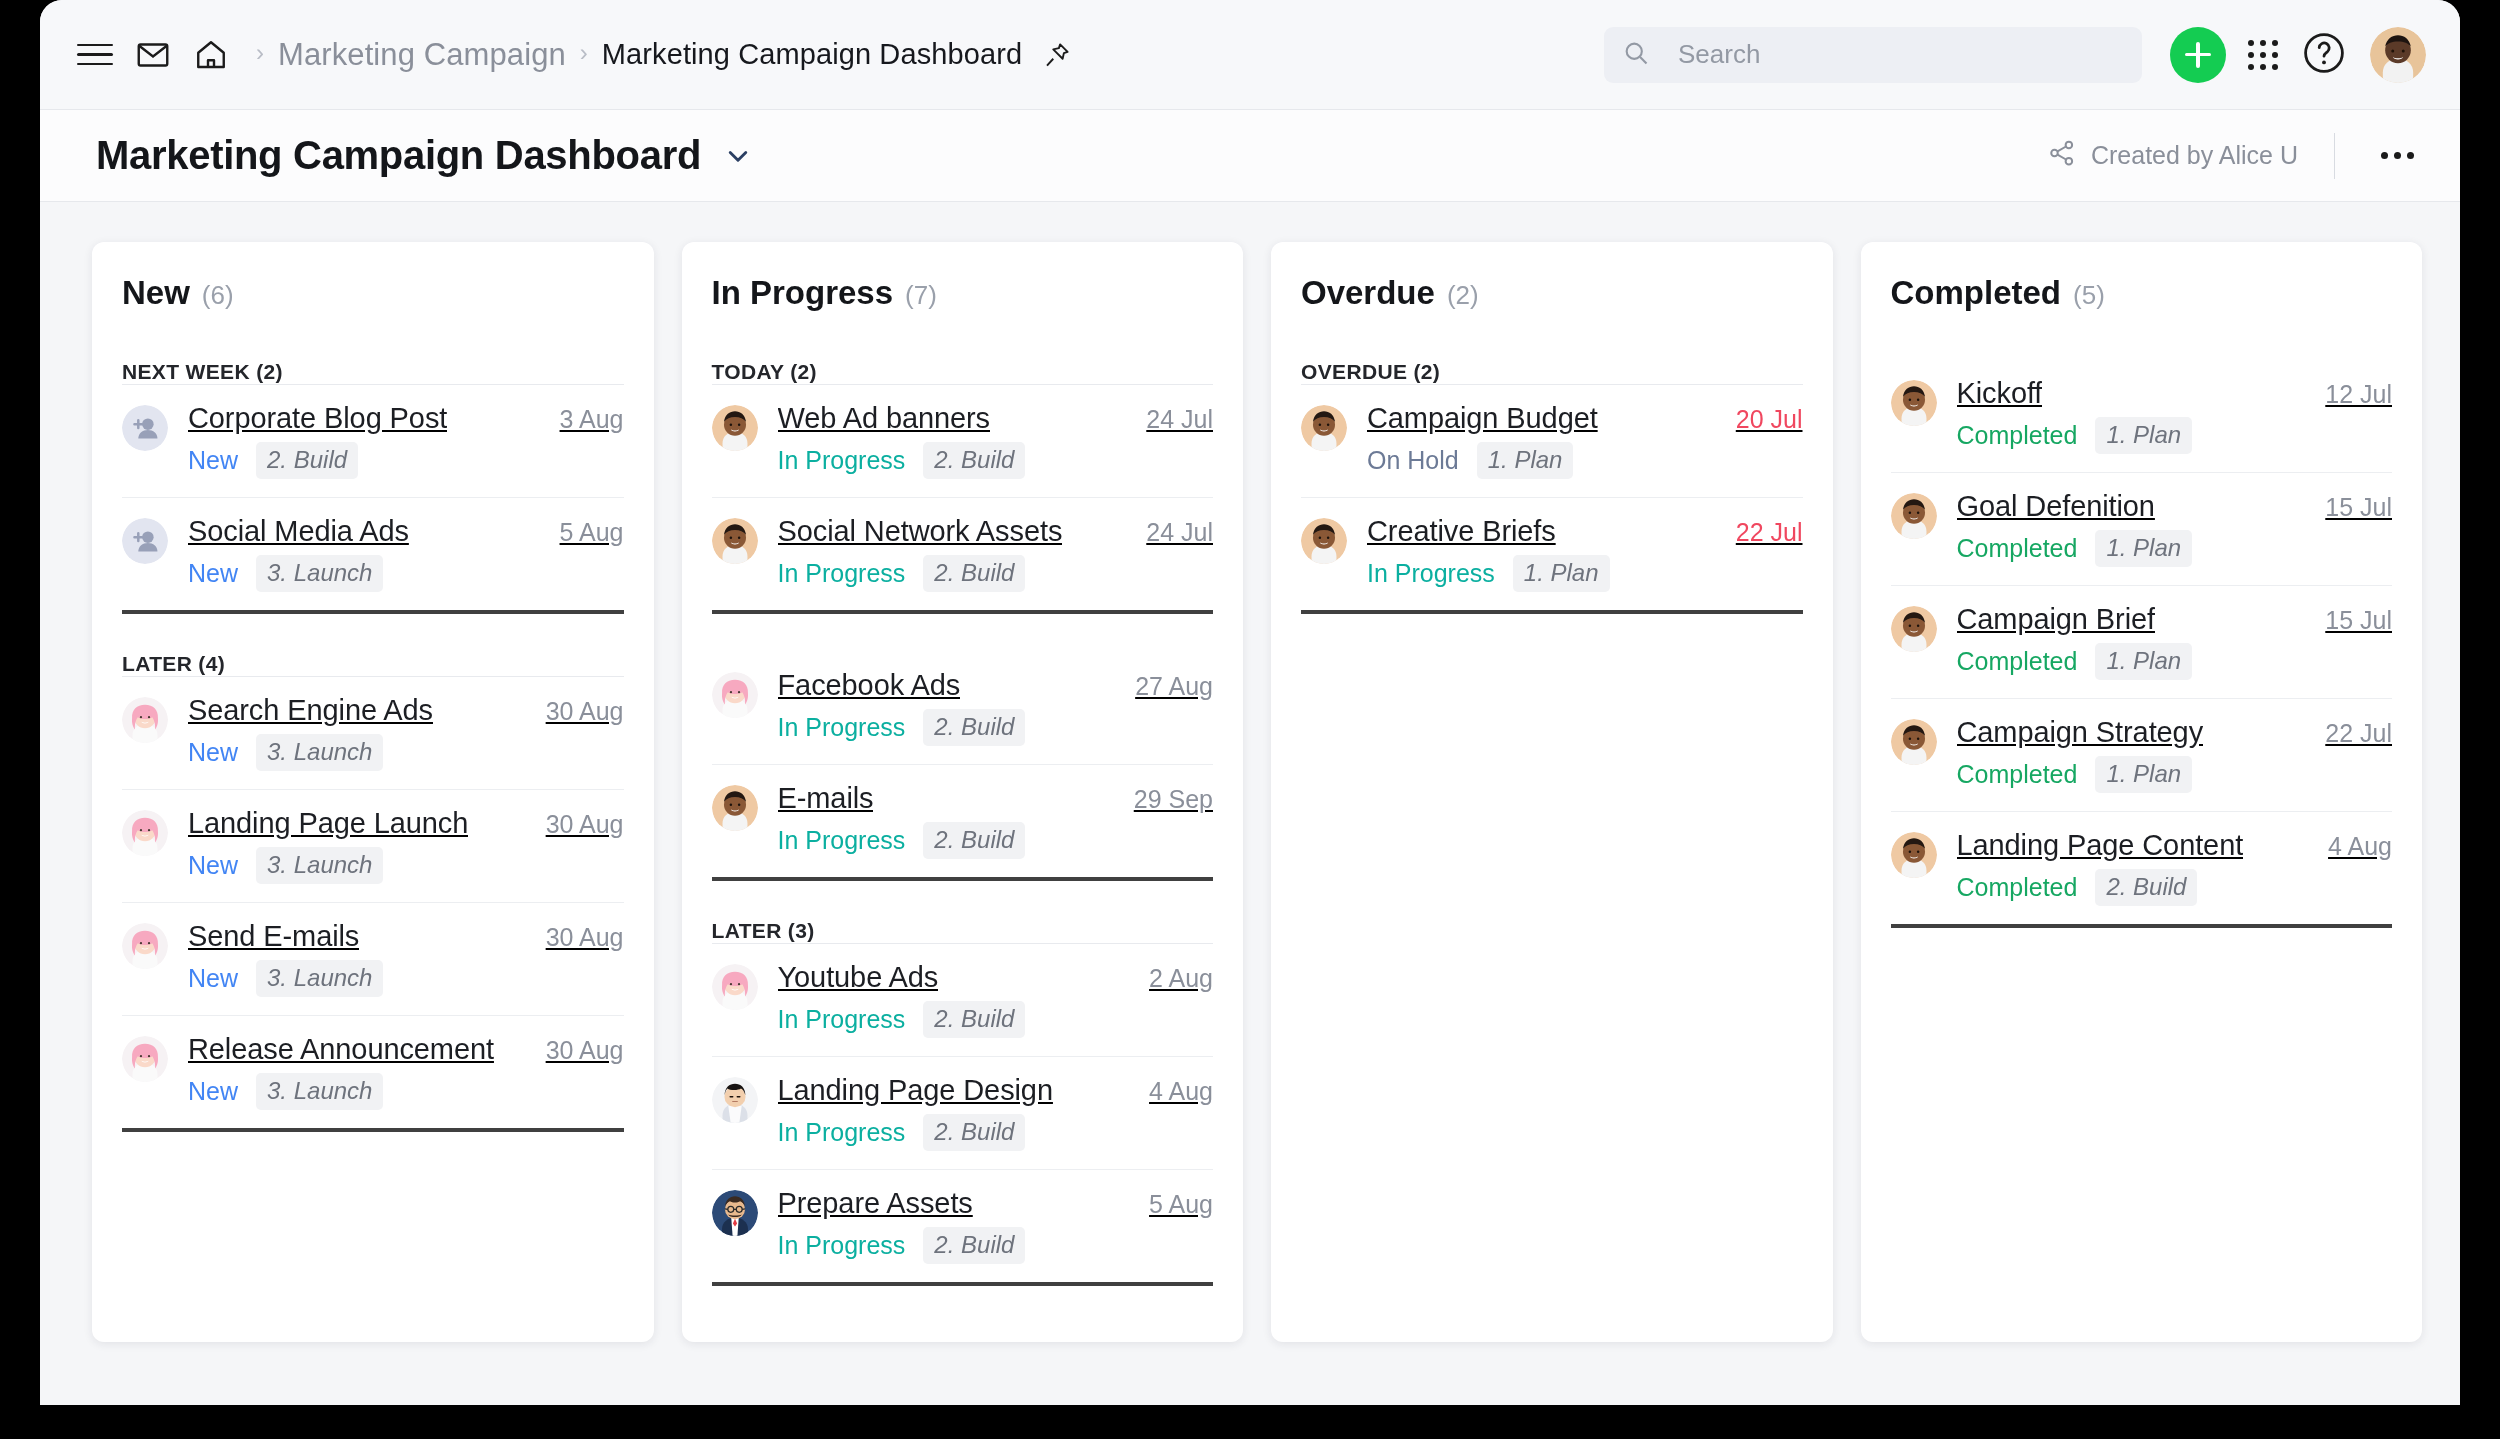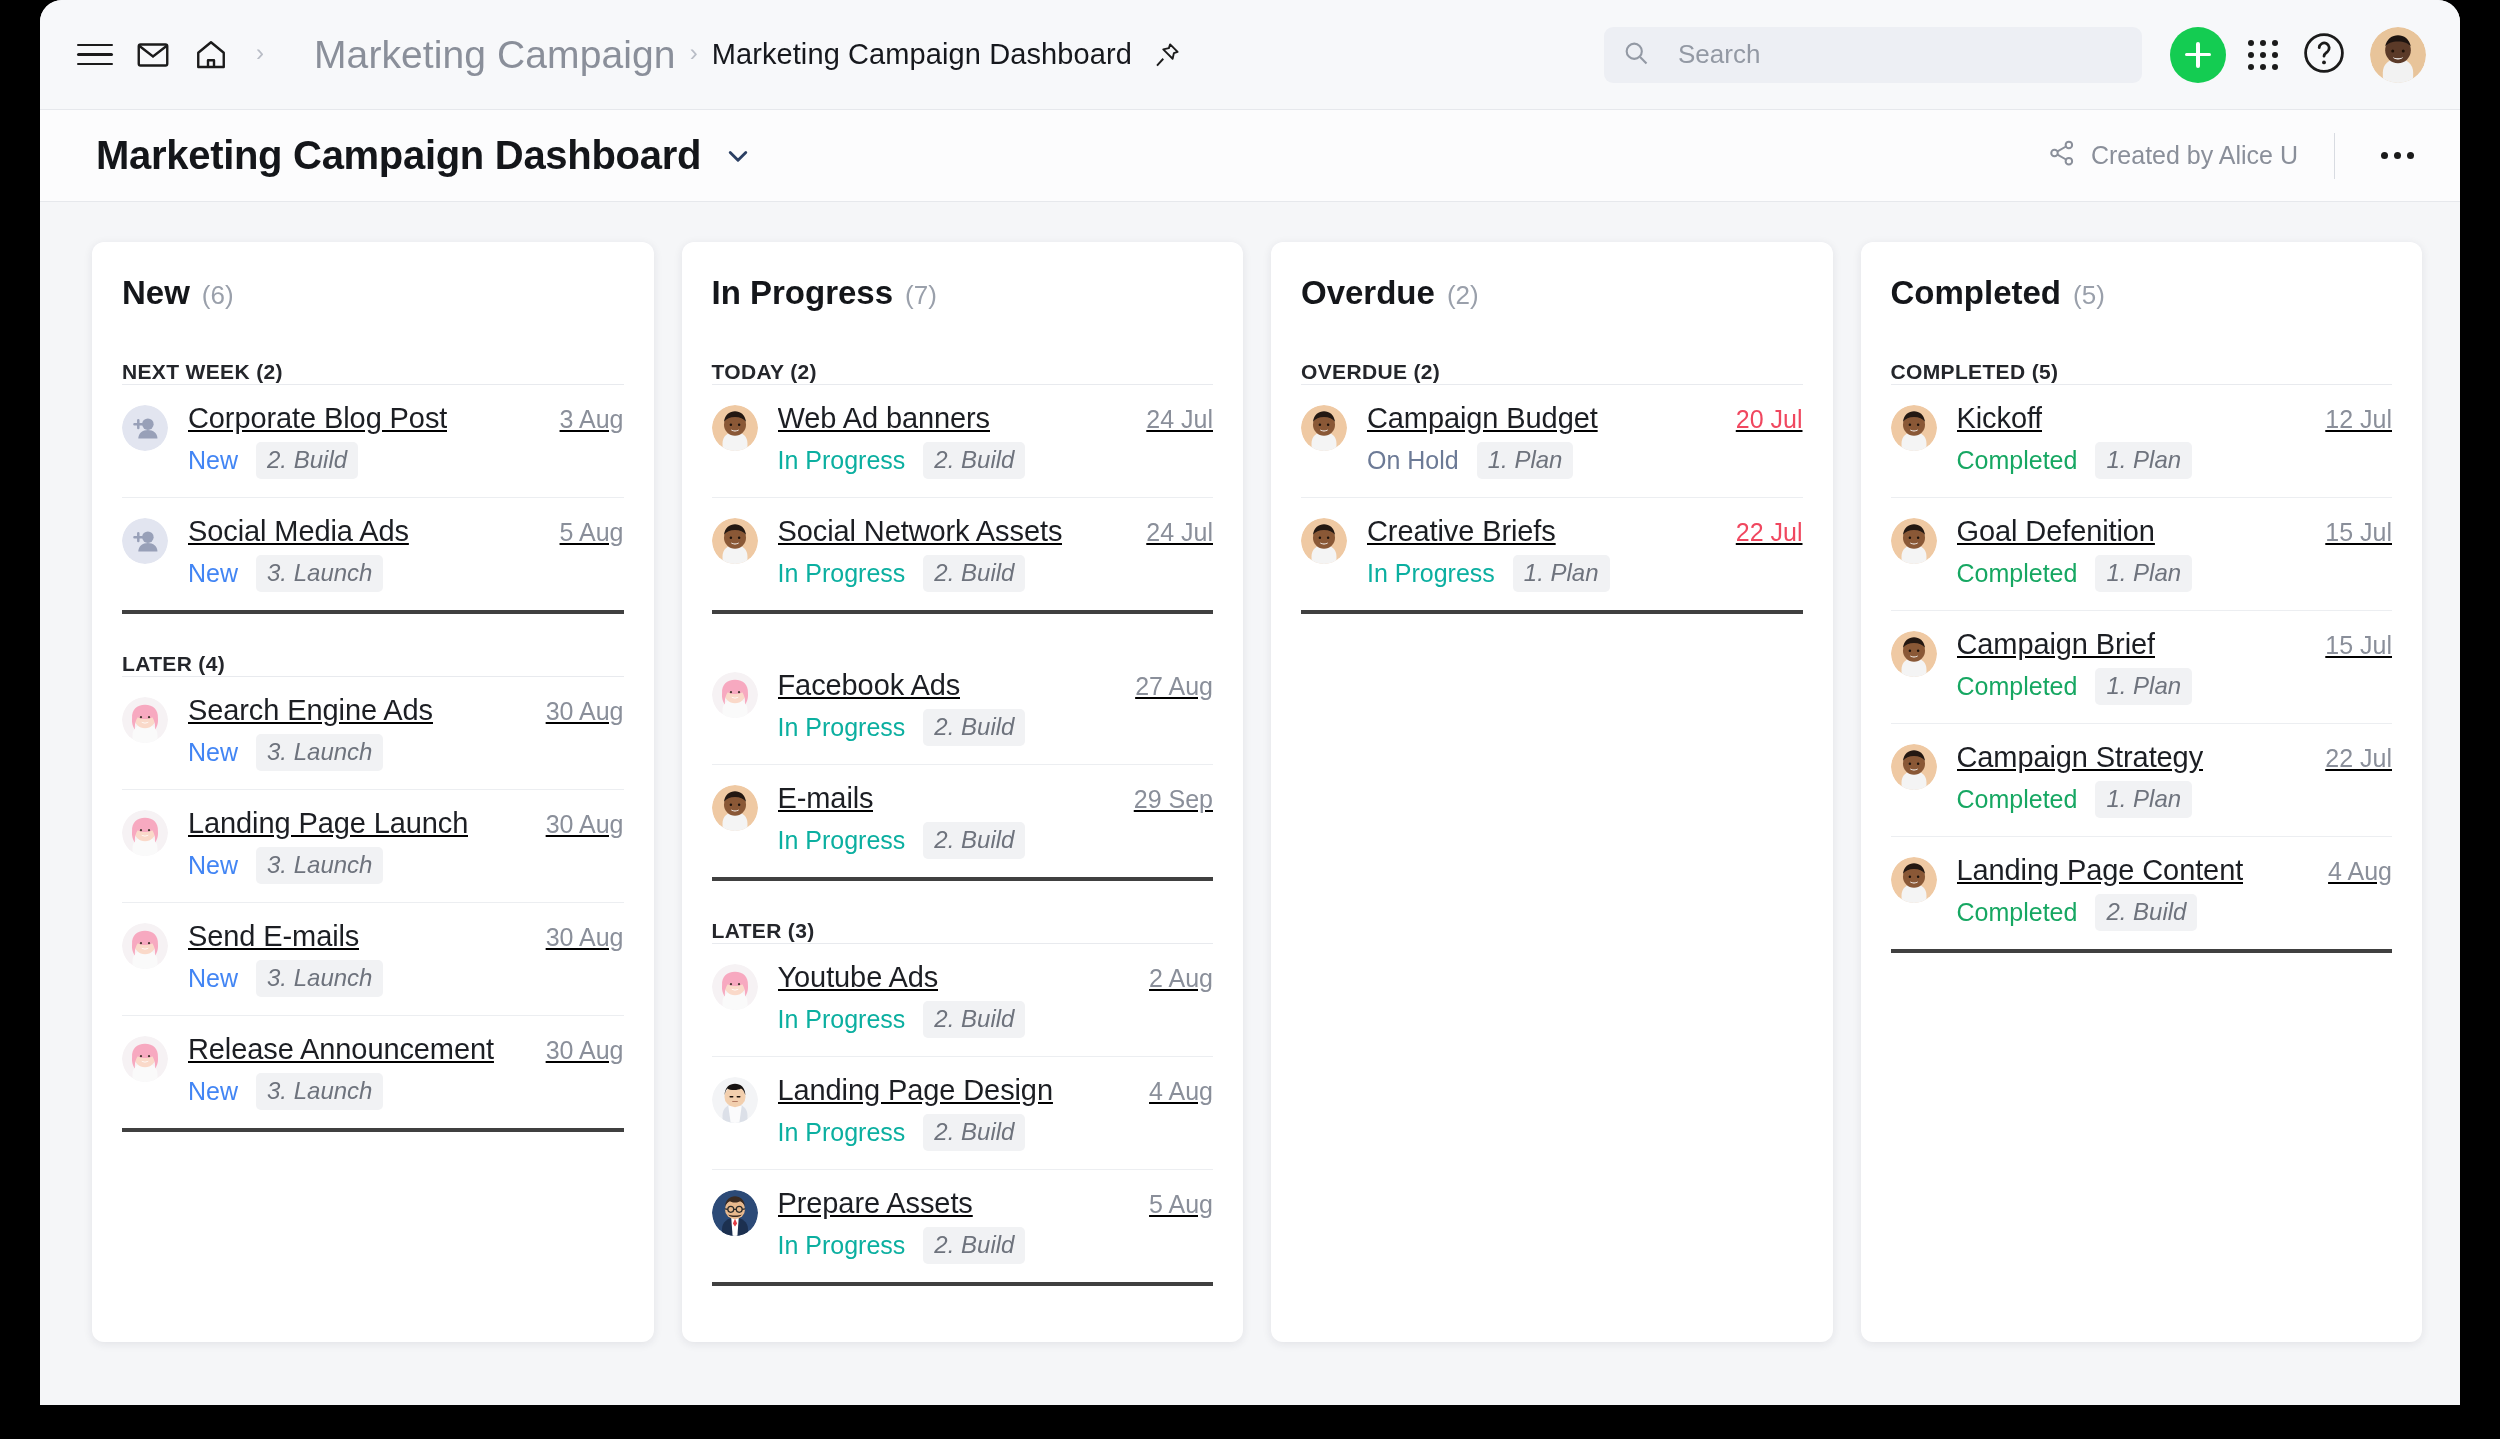--- a/index.html
+++ b/index.html
@@ -45,23 +45,22 @@
     border-radius: 10px;
     flex: 0 0 auto;
   }
 
   .hamburger { display: flex; flex-direction: column; gap: 7px; width: 36px; }
   .hamburger i { display: block; height: 2.5px; background: #1b1b1b; border-radius: 2px; }
 
   .breadcrumb { display: flex; align-items: center; gap: 2px; margin-left: 4px; }
   .crumb-sep { color: #B9BDC6; font-size: 24px; padding: 0 12px 3px; }
   .crumb-muted {
-    font-size: 39px; color: #8A8F9A; letter-spacing: .1px;
+    font-size: 31px; color: #8A8F9A; letter-spacing: .1px;
     font-family: "Liberation Sans", sans-serif;
-    margin-left: 36px;
   }
   .crumb-current {
     font-size: 29px; color: #16181D; letter-spacing: .1px;
   }
   .pin-icon { margin-left: 18px; display: flex; align-items: center; }
 
   .topbar-right {
     margin-left: auto;
     display: flex; align-items: center; gap: 0;
   }
@@ -719,21 +718,20 @@
             </div>
           </div>
         </div>
       </div>
       <div class="card">
         <div class="card-head">
           <span class="card-title">Completed</span>
           <span class="card-count">(5)</span>
         </div>
         <div class="group">
-          <div class="group-head">COMPLETED (5)</div>
           <div class="task">
             <span class="avatar">
               <svg viewBox="0 0 48 48">
     <circle cx="24" cy="24" r="24" fill="#EFC9A3"></circle>
     <path d="M24 28c-8 0-13 5.5-13 12v8h26v-8c0-6.5-5-12-13-12z" fill="#F4F4F4"></path>
     <circle cx="24" cy="20.5" r="11.5" fill="#8A5836"></circle>
     <path d="M12.5 17.5c1-7.5 6-11 11.5-11s10.5 3.5 11.5 11c-2.4-3.4-6.4-5-11.5-5s-9.1 1.6-11.5 5z" fill="#241812"></path>
     <circle cx="19.7" cy="20.5" r="1.3" fill="#1C120C"></circle>
     <circle cx="28.3" cy="20.5" r="1.3" fill="#1C120C"></circle>
     <path d="M19.6 25.3c1.6 1.9 7.2 1.9 8.8 0-.9 3.1-7.9 3.1-8.8 0z" fill="#fff"></path>

